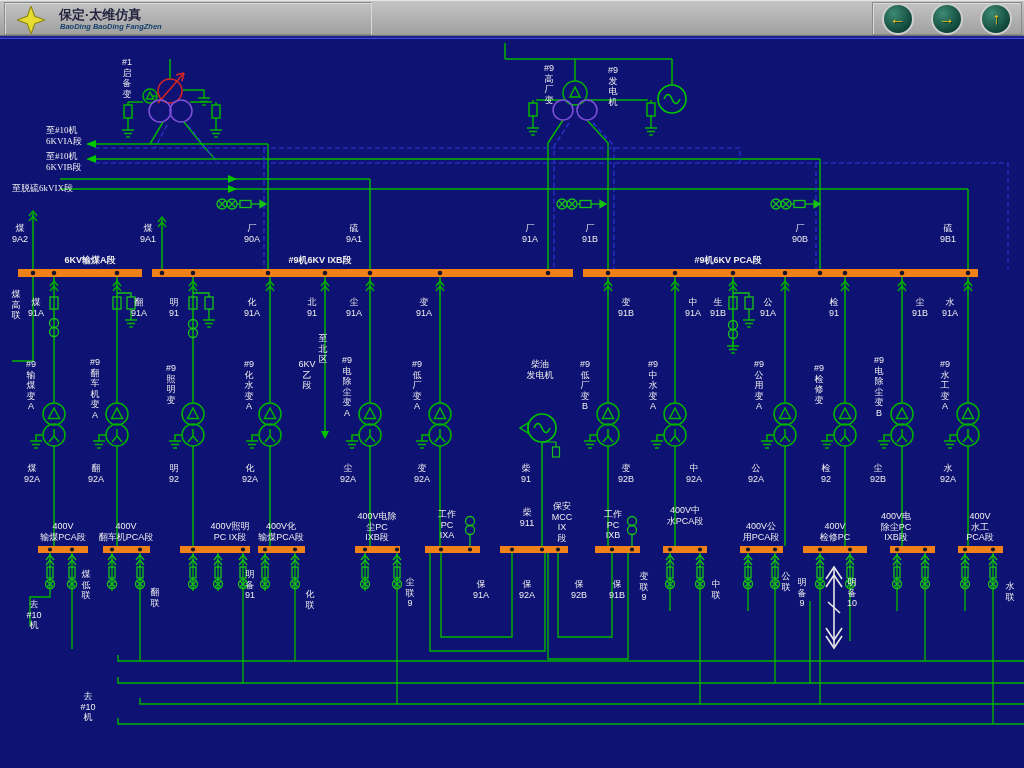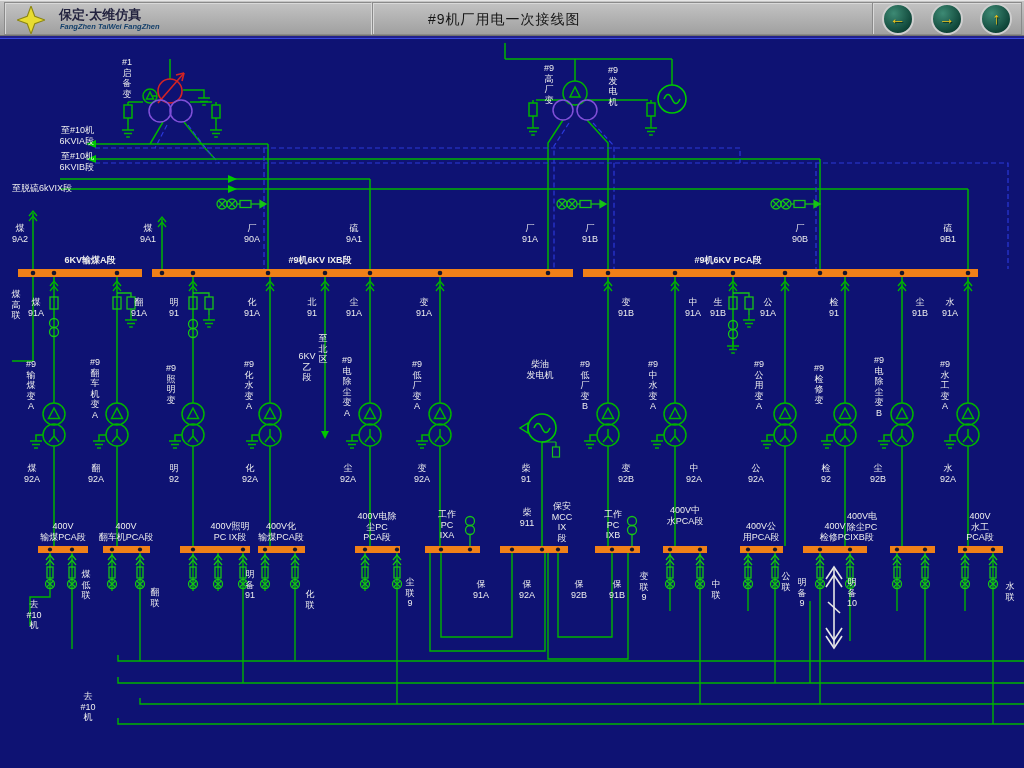--- a/index.html
+++ b/index.html
@@ -20,35 +20,32 @@
     border:1px solid #8a8a8a;box-shadow:inset 1px 1px 0 #d9d9d9;display:flex;align-items:center;justify-content:space-around;}
   .nav-btn{width:28px;height:28px;border-radius:50%;
     background:radial-gradient(circle at 35% 30%,#3d8a74,#10473a 70%,#062c22);
     border:2px solid #cfcfcf;display:flex;align-items:center;justify-content:center;cursor:pointer;}
   .nav-glyph{color:#f3c518;font-weight:bold;font-size:16px;line-height:1;text-shadow:1px 1px 0 #062c22;}
   
   #canvas{position:absolute;left:0;top:38px;width:1024px;height:730px;background:#0e1273;border-top:1px solid #3a49e0;}
   #wires{position:absolute;left:0;top:0;}
   .lbl{position:absolute;color:#eeeeee;font-size:9px;line-height:1.18;white-space:pre-line;text-align:center;}
   .lbl.b{font-weight:bold;}
-  .lbl.L{text-align:right;}
+  .lbl.L{text-align:left;font-family:Liberation Serif, serif;}
 </style>
 </head>
 <body>
 
 <div id="hdr">
   <div id="brand">
     <svg id="brand-star" width="28" height="28" viewBox="0 0 26 26">
       <polygon points="13,0 16.5,9.5 26,13 16.5,16.5 13,26 9.5,16.5 0,13 9.5,9.5" fill="#e8dc30" stroke="#8a8414" stroke-width="1"></polygon>
     </svg>
     <div id="brand-title">保定·太维仿真</div>
-    <div id="brand-sub">FangZhen TaiWei FangZhen</div>
-  </div>
-  <div id="ttlpanel">
-    <div id="page-title">#9机厂用电一次接线图</div>
+    <div id="brand-sub">BaoDing BaoDing FangZhen</div>
   </div>
   <div id="navpanel">
     <div class="nav-btn">
         <span class="nav-glyph">←</span>
       </div>
     <div class="nav-btn">
         <span class="nav-glyph">→</span>
       </div>
     <div class="nav-btn">
         <span class="nav-glyph">↑</span>
@@ -410,25 +407,25 @@
 发
 电
 机</div>
   <div class="lbl" style="left:518px;top:320px;width:44px">柴油
 发电机</div>
 
   <div class="lbl L" style="left:46px;top:86px;width:48px">至#10机
 6KVIA段</div>
   <div class="lbl L" style="left:46px;top:112px;width:48px">至#10机
 6KVIB段</div>
-  <div class="lbl L" style="left:2px;top:144px;width:70px">至脱硫6kVIX段</div>
+  <div class="lbl L" style="left:12px;top:144px;width:70px">至脱硫6kVIX段</div>
   <div class="lbl" style="left:316px;top:294px;width:14px">至
 北
 区</div>
-  <div class="lbl" style="left:297px;top:312px;width:20px">6KV
+  <div class="lbl" style="left:297px;top:320px;width:20px">6KV
 乙
 段</div>
 
   <div class="lbl" style="left:8px;top:184px;width:24px">煤
 9A2</div>
   <div class="lbl" style="left:136px;top:184px;width:24px">煤
 9A1</div>
   <div class="lbl" style="left:240px;top:184px;width:24px">厂
 90A</div>
   <div class="lbl" style="left:342px;top:184px;width:24px">硫
@@ -570,38 +567,38 @@
   <div class="lbl" style="left:23px;top:482px;width:80px">400V
 输煤PCA段</div>
   <div class="lbl" style="left:86px;top:482px;width:80px">400V
 翻车机PCA段</div>
   <div class="lbl" style="left:190px;top:482px;width:80px">400V照明
 PC IX段</div>
   <div class="lbl" style="left:246px;top:482px;width:70px">400V化
 输煤PCA段</div>
   <div class="lbl" style="left:352px;top:472px;width:50px">400V电除
 尘PC
-PCA段</div>
+IXB段</div>
   <div class="lbl" style="left:432px;top:470px;width:30px">工作
 PC
 IXA</div>
   <div class="lbl" style="left:546px;top:462px;width:32px">保安
 MCC
 IX
 段</div>
   <div class="lbl" style="left:598px;top:470px;width:30px">工作
 PC
 IXB</div>
   <div class="lbl" style="left:655px;top:466px;width:60px">400V中
 水PCA段</div>
   <div class="lbl" style="left:731px;top:482px;width:60px">400V公
 用PCA段</div>
   <div class="lbl" style="left:805px;top:482px;width:60px">400V
 检修PC</div>
-  <div class="lbl" style="left:836px;top:472px;width:52px">400V电
+  <div class="lbl" style="left:870px;top:472px;width:52px">400V电
 除尘PC
 IXB段</div>
   <div class="lbl" style="left:956px;top:472px;width:48px">400V
 水工
 PCA段</div>
   <div class="lbl" style="left:514px;top:468px;width:26px">柴
 911</div>
 
   <div class="lbl" style="left:22px;top:560px;width:24px">去
 #10

